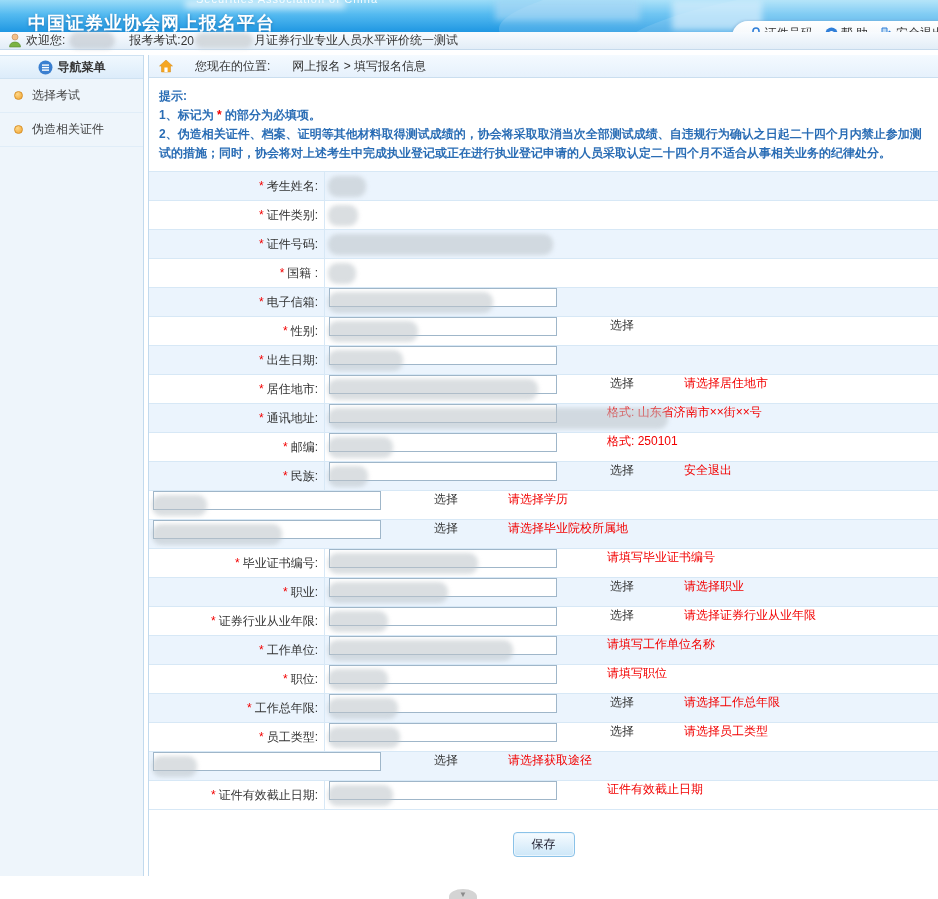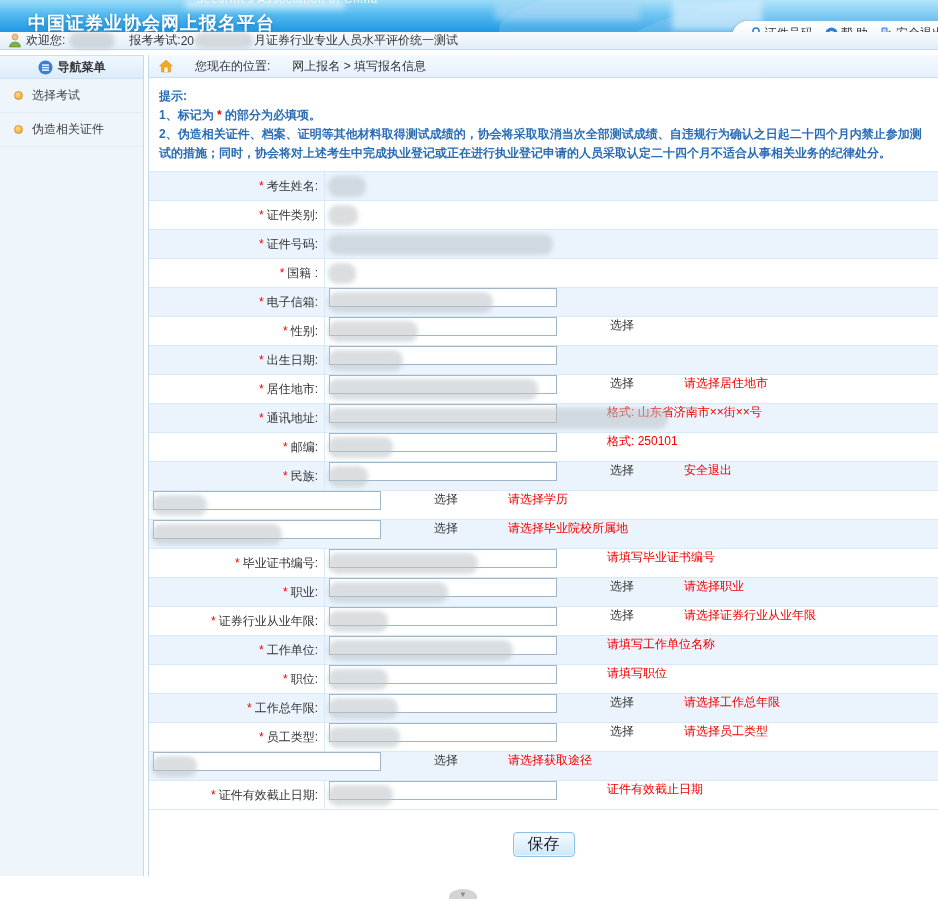--- a/index.html
+++ b/index.html
@@ -64,21 +64,21 @@
   .row-field { position:relative; flex:1; min-width:0; display:flex; align-items:flex-start;
     height:100%; padding-left:4px; overflow:hidden;gap:44px; }
   .row-field input { width:228px; height:19px; border:1px solid #9fb6c9; background:#fff;
     padding:0 3px; font-size:12px; font-family:inherit; flex-shrink:0; }
   .select-link { margin-left:9px; color:#333; cursor:pointer; white-space:nowrap; }
   .field-hint { color:#f20000; margin-left:6px; white-space:nowrap; }
   .redacted { position:absolute; left:3px; top:4px; height:21px; background:rgba(188,194,200,.55);
     filter:blur(2px); border-radius:9px; pointer-events:none; }
   
   .save-area { padding-top:22px; display:flex; justify-content:center; }
-  .save-button { width:62px; height:25px; font-size:16px; font-family:Liberation Sans, sans-serif; color:#223;
+  .save-button { width:62px; height:25px; font-size:12px; font-family:Liberation Sans, sans-serif; color:#223;
     background:linear-gradient(180deg,#f6fbff,#cde7f8); border:1px solid #8ac2e8;
     border-radius:4px; box-shadow:inset 0 0 0 1px #eaf5fd; cursor:pointer; }
   .bottom-indicator { position:absolute; left:449px; top:889px; width:28px; height:16px;
     background:#d4d4d4; border-radius:50% 50% 0 0; display:flex; align-items:flex-start;
     justify-content:center; color:#8b8b8b; font-size:8px; line-height:12px; cursor:pointer; }
   svg { display:block; }
 </style>
 </head>
 <body>
 

